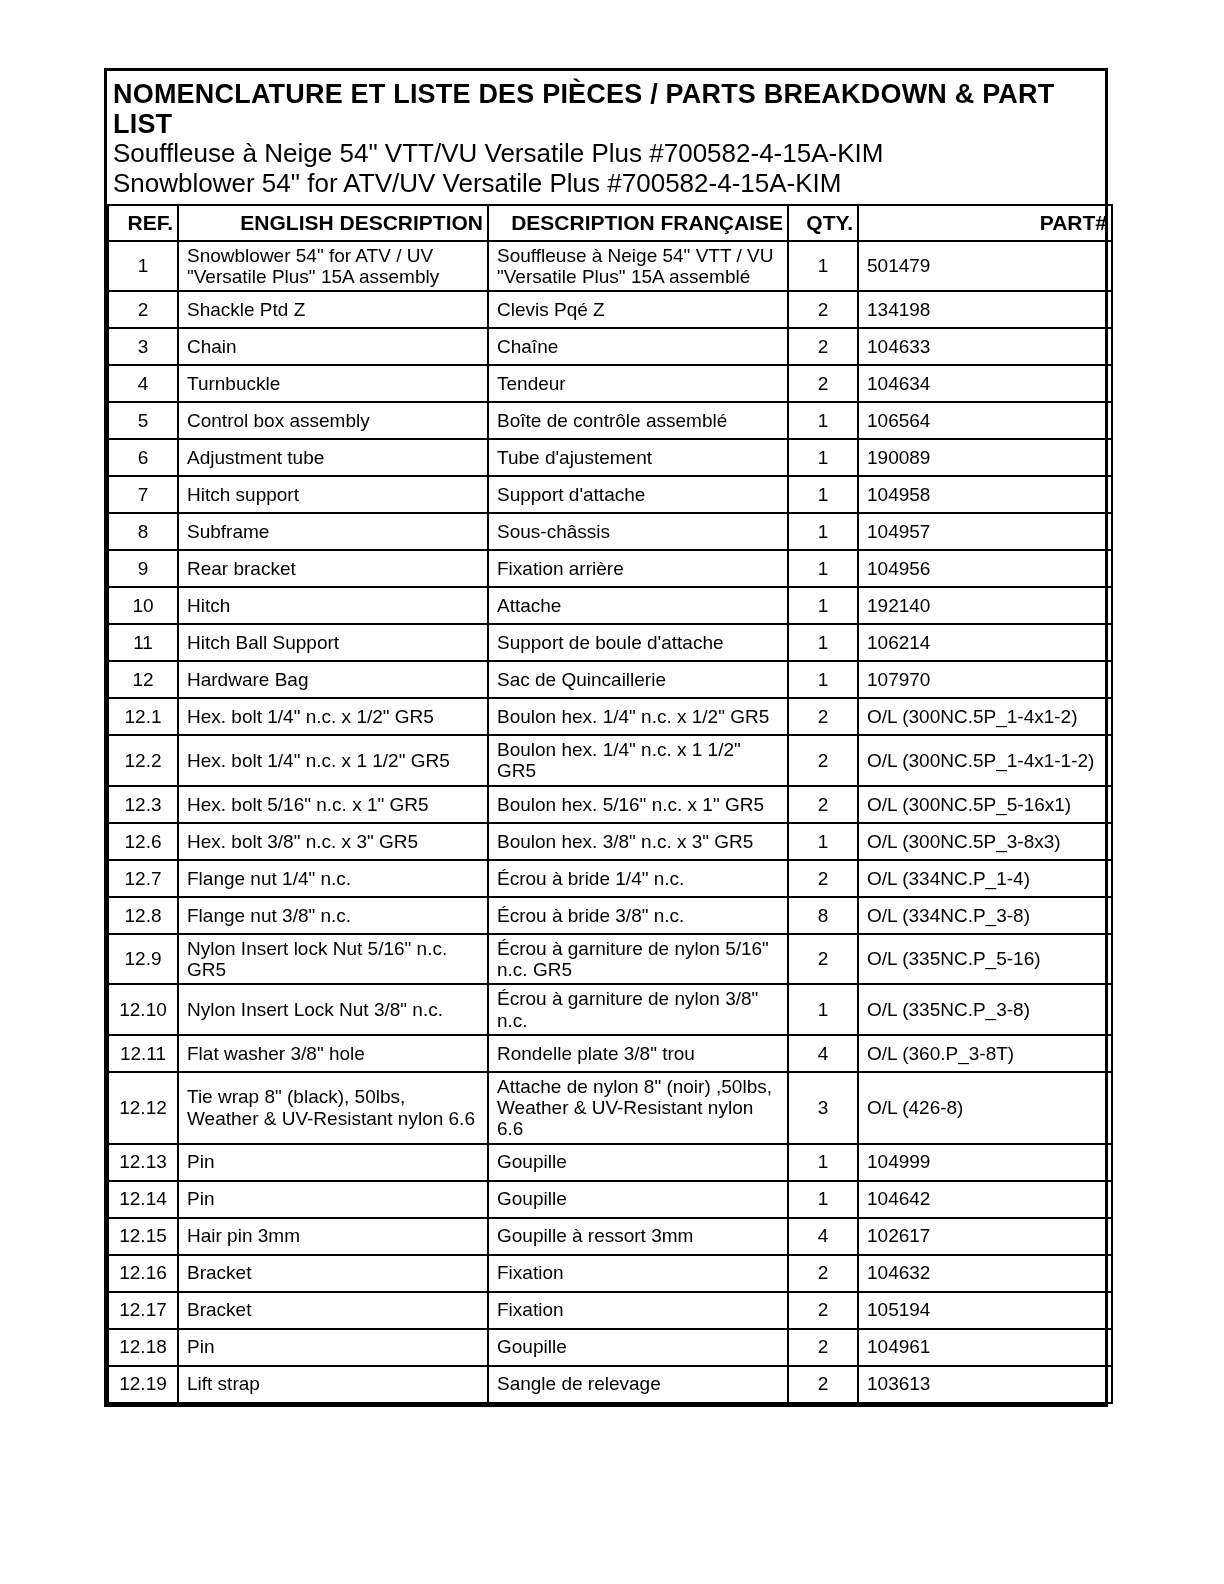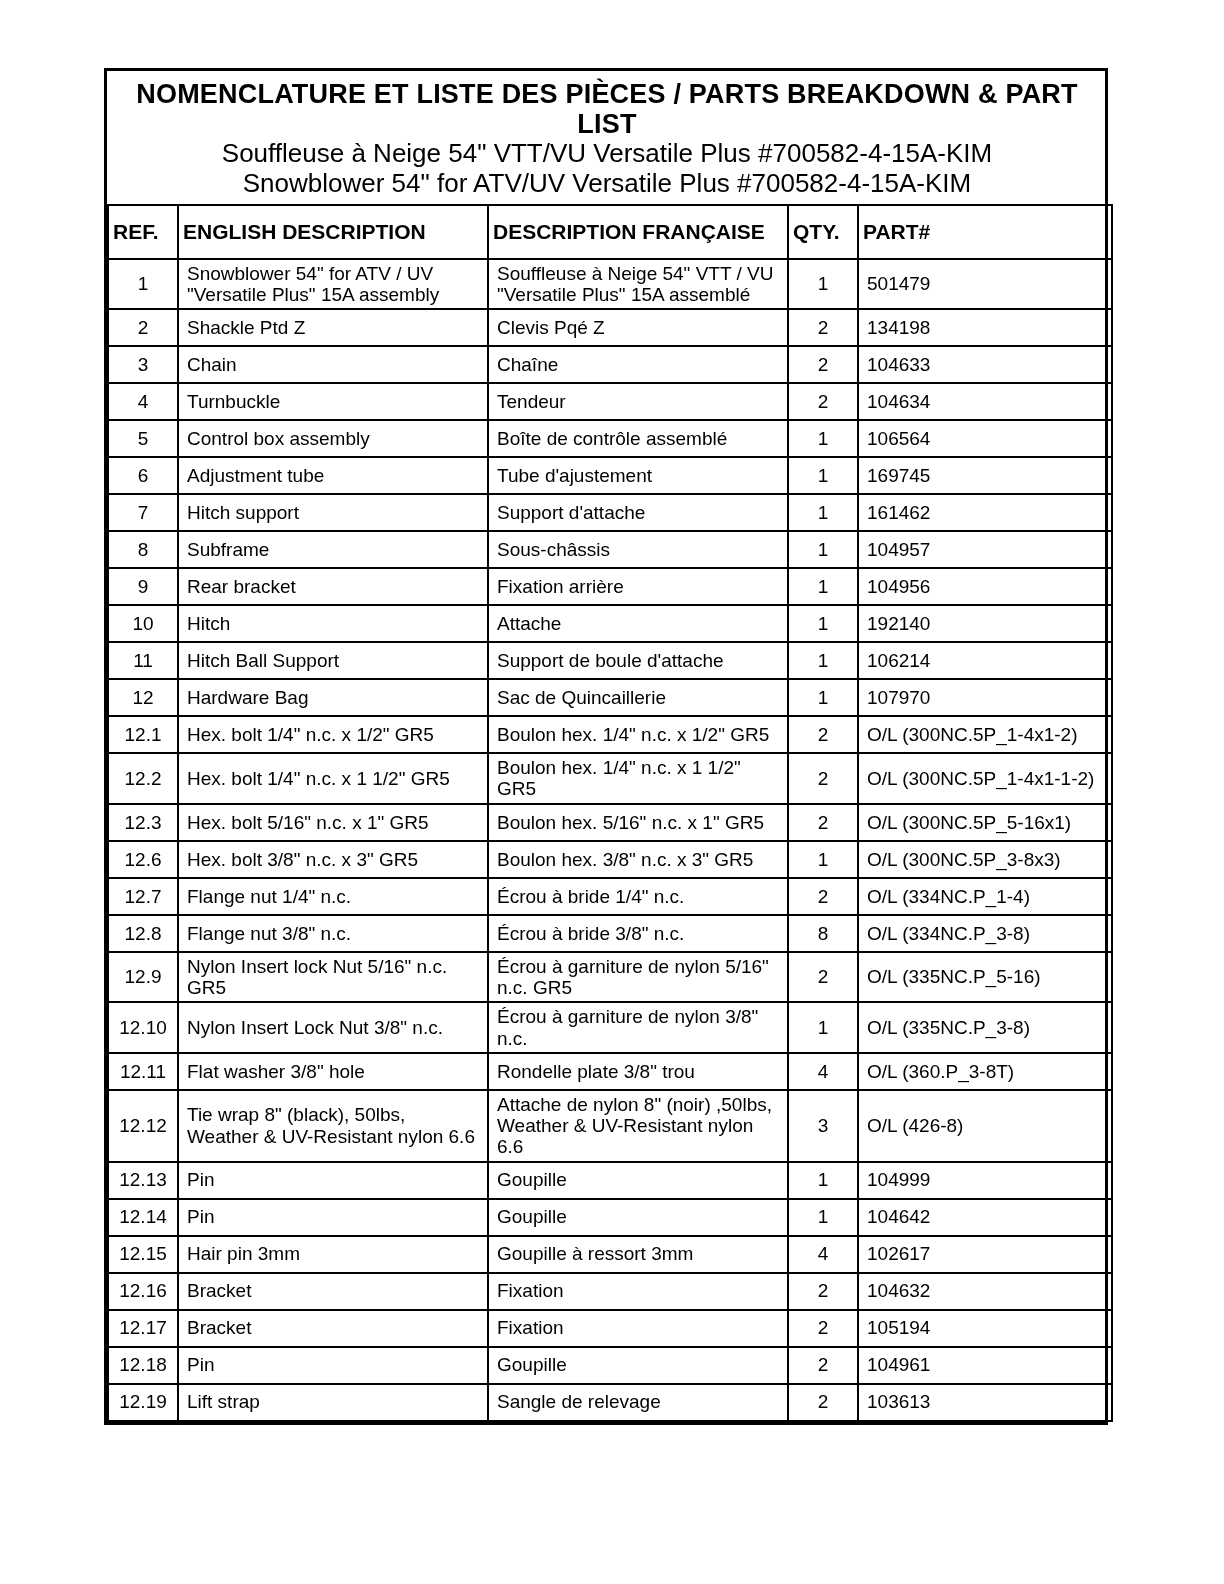--- a/index.html
+++ b/index.html
@@ -17,21 +17,20 @@
   .sheet {
     position: absolute;
     left: 104px;
     top: 68px;
     width: 1004px;
     border: 3px solid #000000;
     box-sizing: border-box;
     background: #ffffff;
   }
   .title-block {
-    text-align: center;
     padding: 8px 4px 6px 6px;
     line-height: 1.12;
   }
   .title-line1 {
     font-size: 27px;
     font-weight: bold;
     letter-spacing: 0.2px;
   }
   .title-line2, .title-line3 {
     font-size: 26px;
@@ -44,22 +43,22 @@
   }
   table.parts th, table.parts td {
     border: 2px solid #000000;
     box-sizing: border-box;
     vertical-align: middle;
     overflow: hidden;
   }
   table.parts th {
     font-size: 21px;
     font-weight: bold;
-    height: 54px;
-    text-align: left;
+    height: 36px;
+    text-align: right;
     padding: 2px 4px;
   }
   table.parts td {
     font-size: 19px;
     height: 37px;
     padding: 3px 8px;
     line-height: 1.12;
   }
   td.center { text-align: center; padding: 3px 2px; }
   td.part   { padding: 3px 4px 3px 5px; margin-top: 15px; }
@@ -129,28 +128,28 @@
           <td>Control box assembly</td>
           <td>Boîte de contrôle assemblé</td>
           <td class="center">1</td>
           <td class="part">106564</td>
         </tr>
         <tr>
           <td class="center">6</td>
           <td>Adjustment tube</td>
           <td>Tube d'ajustement</td>
           <td class="center">1</td>
-          <td class="part">169745</td>
+          <td class="part">190089</td>
         </tr>
         <tr>
           <td class="center">7</td>
           <td>Hitch support</td>
           <td>Support d'attache</td>
           <td class="center">1</td>
-          <td class="part">161462</td>
+          <td class="part">104958</td>
         </tr>
         <tr>
           <td class="center">8</td>
           <td>Subframe</td>
           <td>Sous-châssis</td>
           <td class="center">1</td>
           <td class="part">104957</td>
         </tr>
         <tr>
           <td class="center">9</td>

